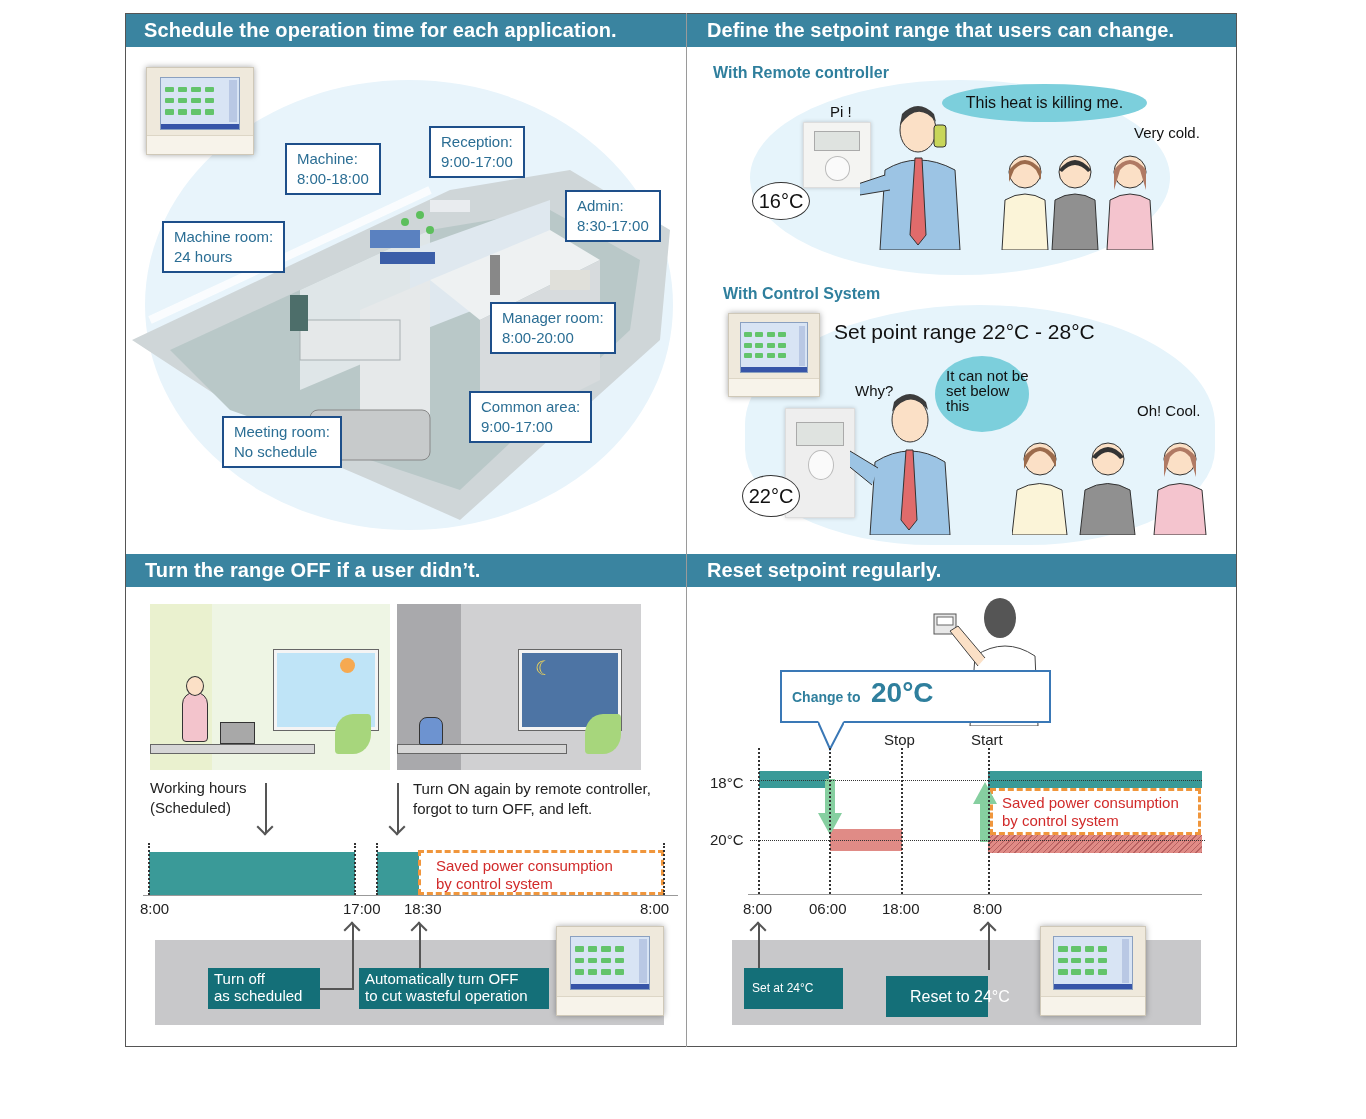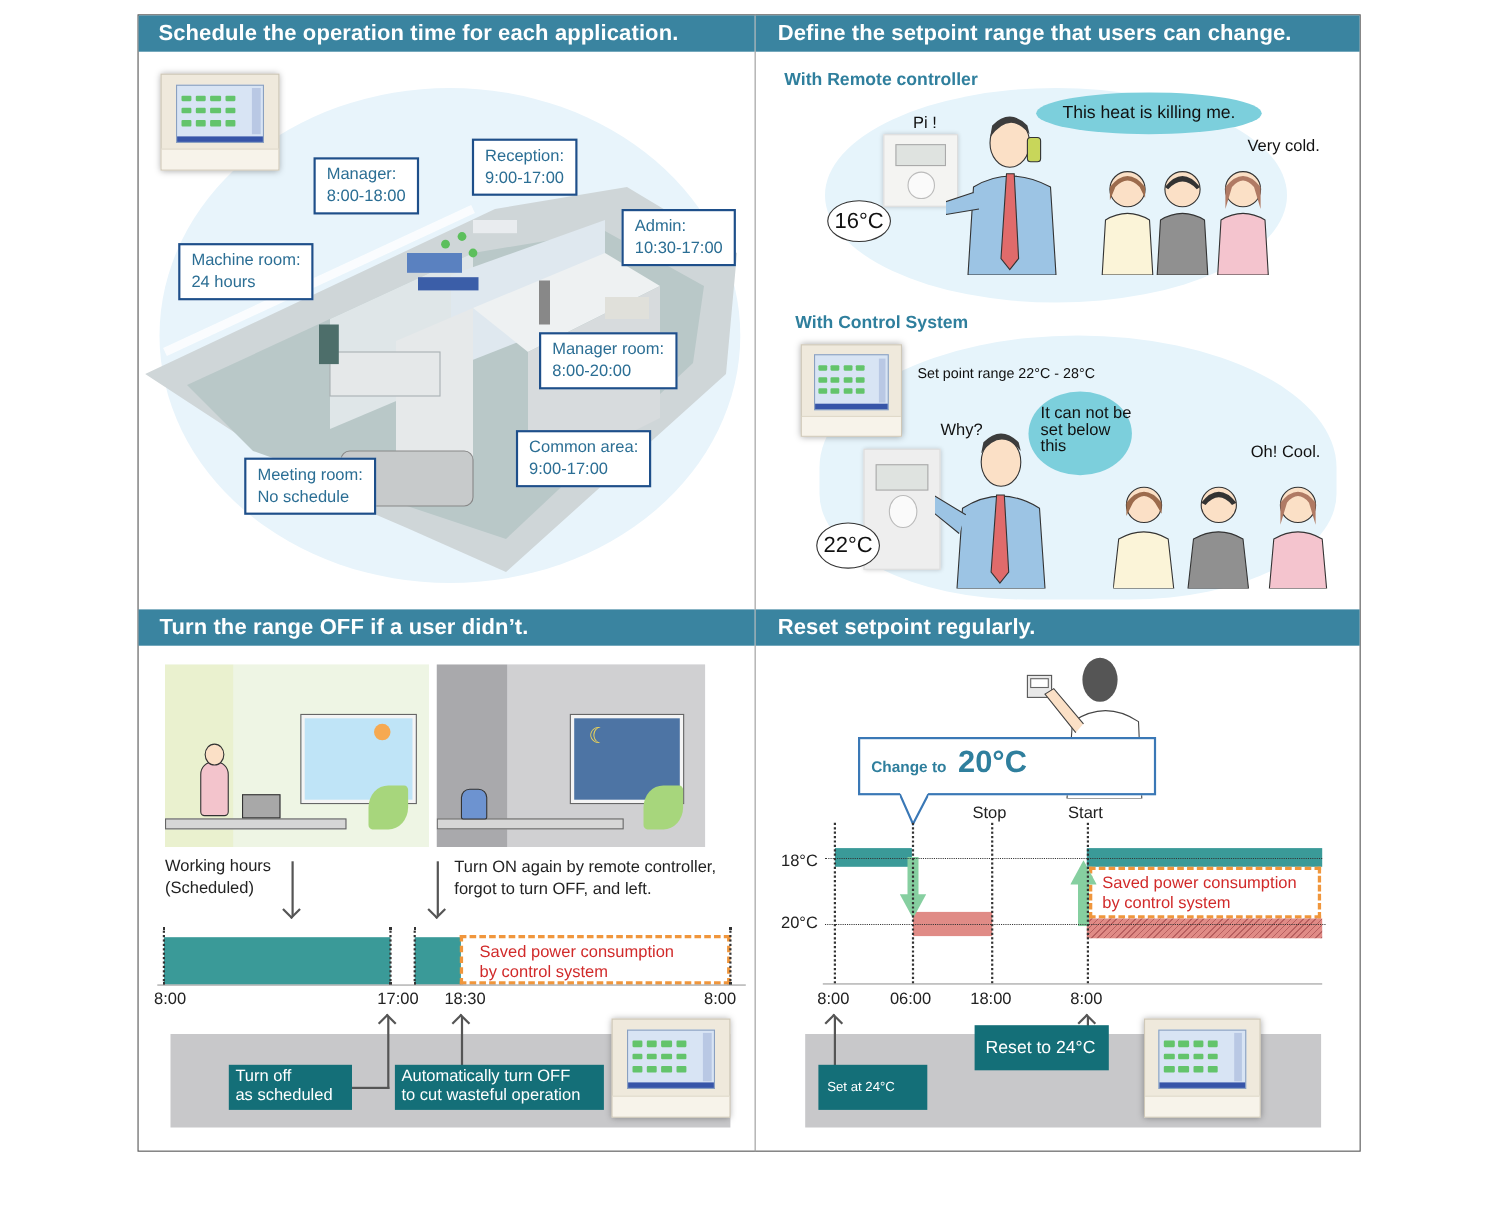--- a/index.html
+++ b/index.html
@@ -108,30 +108,30 @@
       <div class="tile" style="left:22%;top:62%"></div>
       <div class="tile" style="left:39%;top:62%"></div>
       <div class="tile" style="left:56%;top:62%"></div>
       <div class="side"></div>
       <div class="bar"></div>
     </div>
   <div class="base"></div>
 </div>
 
 <div class="lbl" style="left:285px;top:143px">
-    <div>Manager:</div>
+    <div>Machine:</div>
     <div>8:00-18:00</div>
   </div>
 <div class="lbl" style="left:429px;top:126px">
     <div>Reception:</div>
     <div>9:00-17:00</div>
   </div>
 <div class="lbl" style="left:565px;top:190px">
     <div>Admin:</div>
-    <div>10:30-17:00</div>
+    <div>8:30-17:00</div>
   </div>
 <div class="lbl" style="left:162px;top:221px">
     <div>Machine room:</div>
     <div>24 hours</div>
   </div>
 <div class="lbl" style="left:490px;top:302px">
     <div>Manager room:</div>
     <div>8:00-20:00</div>
   </div>
 <div class="lbl" style="left:469px;top:391px">
@@ -190,21 +190,21 @@
       <div class="tile" style="left:56%;top:40%"></div>
       <div class="tile" style="left:5%;top:62%"></div>
       <div class="tile" style="left:22%;top:62%"></div>
       <div class="tile" style="left:39%;top:62%"></div>
       <div class="tile" style="left:56%;top:62%"></div>
       <div class="side"></div>
       <div class="bar"></div>
     </div>
   <div class="base"></div>
 </div>
-<div class="plaintext" style="left:834px;top:332px;font-size:13px">Set point range 22°C - 28°C</div>
+<div class="plaintext" style="left:834px;top:320px;font-size:21px">Set point range 22°C - 28°C</div>
 <div class="plaintext" style="left:855px;top:382px">Why?</div>
 <div class="bubble-cyan" style="left:935px;top:356px;width:94px;height:76px;font-size:15px;line-height:15px;padding-top:12px;text-align:left;padding-left:11px">It can not be set below this</div>
 <div class="remote" style="left:785px;top:408px;width:70px;height:110px;background:#eeeeee">
     <div class="lcd" style="height:22%"></div>
     <div class="dial" style="top:38%;height:28%"></div>
   </div>
 <div class="speech" style="left:742px;top:475px;width:58px;height:42px;line-height:40px">22°C</div>
 <div class="plaintext" style="left:1137px;top:402px">Oh! Cool.</div>
 <svg class="person" style="left:850px;top:390px" width="110" height="145">
   <ellipse cx="60" cy="30" rx="18" ry="22" fill="#fbe0c6" stroke="#333"></ellipse>
@@ -357,21 +357,21 @@
 <div class="axis" style="left:748px;top:894px;width:454px"></div>
 <div class="tick" style="left:743px;top:900px">8:00</div>
 <div class="tick" style="left:809px;top:900px">06:00</div>
 <div class="tick" style="left:882px;top:900px">18:00</div>
 <div class="tick" style="left:973px;top:900px">8:00</div>
 
 <div class="grayband" style="left:732px;top:940px;width:469px;height:85px"></div>
 <div class="arrow-up" style="left:758px;top:924px;height:46px"></div>
 <div class="arrow-up" style="left:988px;top:924px;height:46px"></div>
 <div class="tealbox" style="left:744px;top:968px;width:99px;height:41px;line-height:37px;font-size:12px;padding-left:8px">Set at 24°C</div>
-<div class="tealbox" style="left:886px;top:932px;width:122px;height:41px;line-height:37px;font-size:16px;padding-left:10px">Reset to 24°C</div>
+<div class="tealbox" style="left:886px;top:976px;width:102px;height:41px;line-height:37px;font-size:16px;padding-left:24px">Reset to 24°C</div>
 <div class="controller" style="left:1040px;top:926px;width:106px;height:90px">
   <div class="scr">
       <div class="tile" style="left:5%;top:18%"></div>
       <div class="tile" style="left:22%;top:18%"></div>
       <div class="tile" style="left:39%;top:18%"></div>
       <div class="tile" style="left:56%;top:18%"></div>
       <div class="tile" style="left:5%;top:40%"></div>
       <div class="tile" style="left:22%;top:40%"></div>
       <div class="tile" style="left:39%;top:40%"></div>
       <div class="tile" style="left:56%;top:40%"></div>

